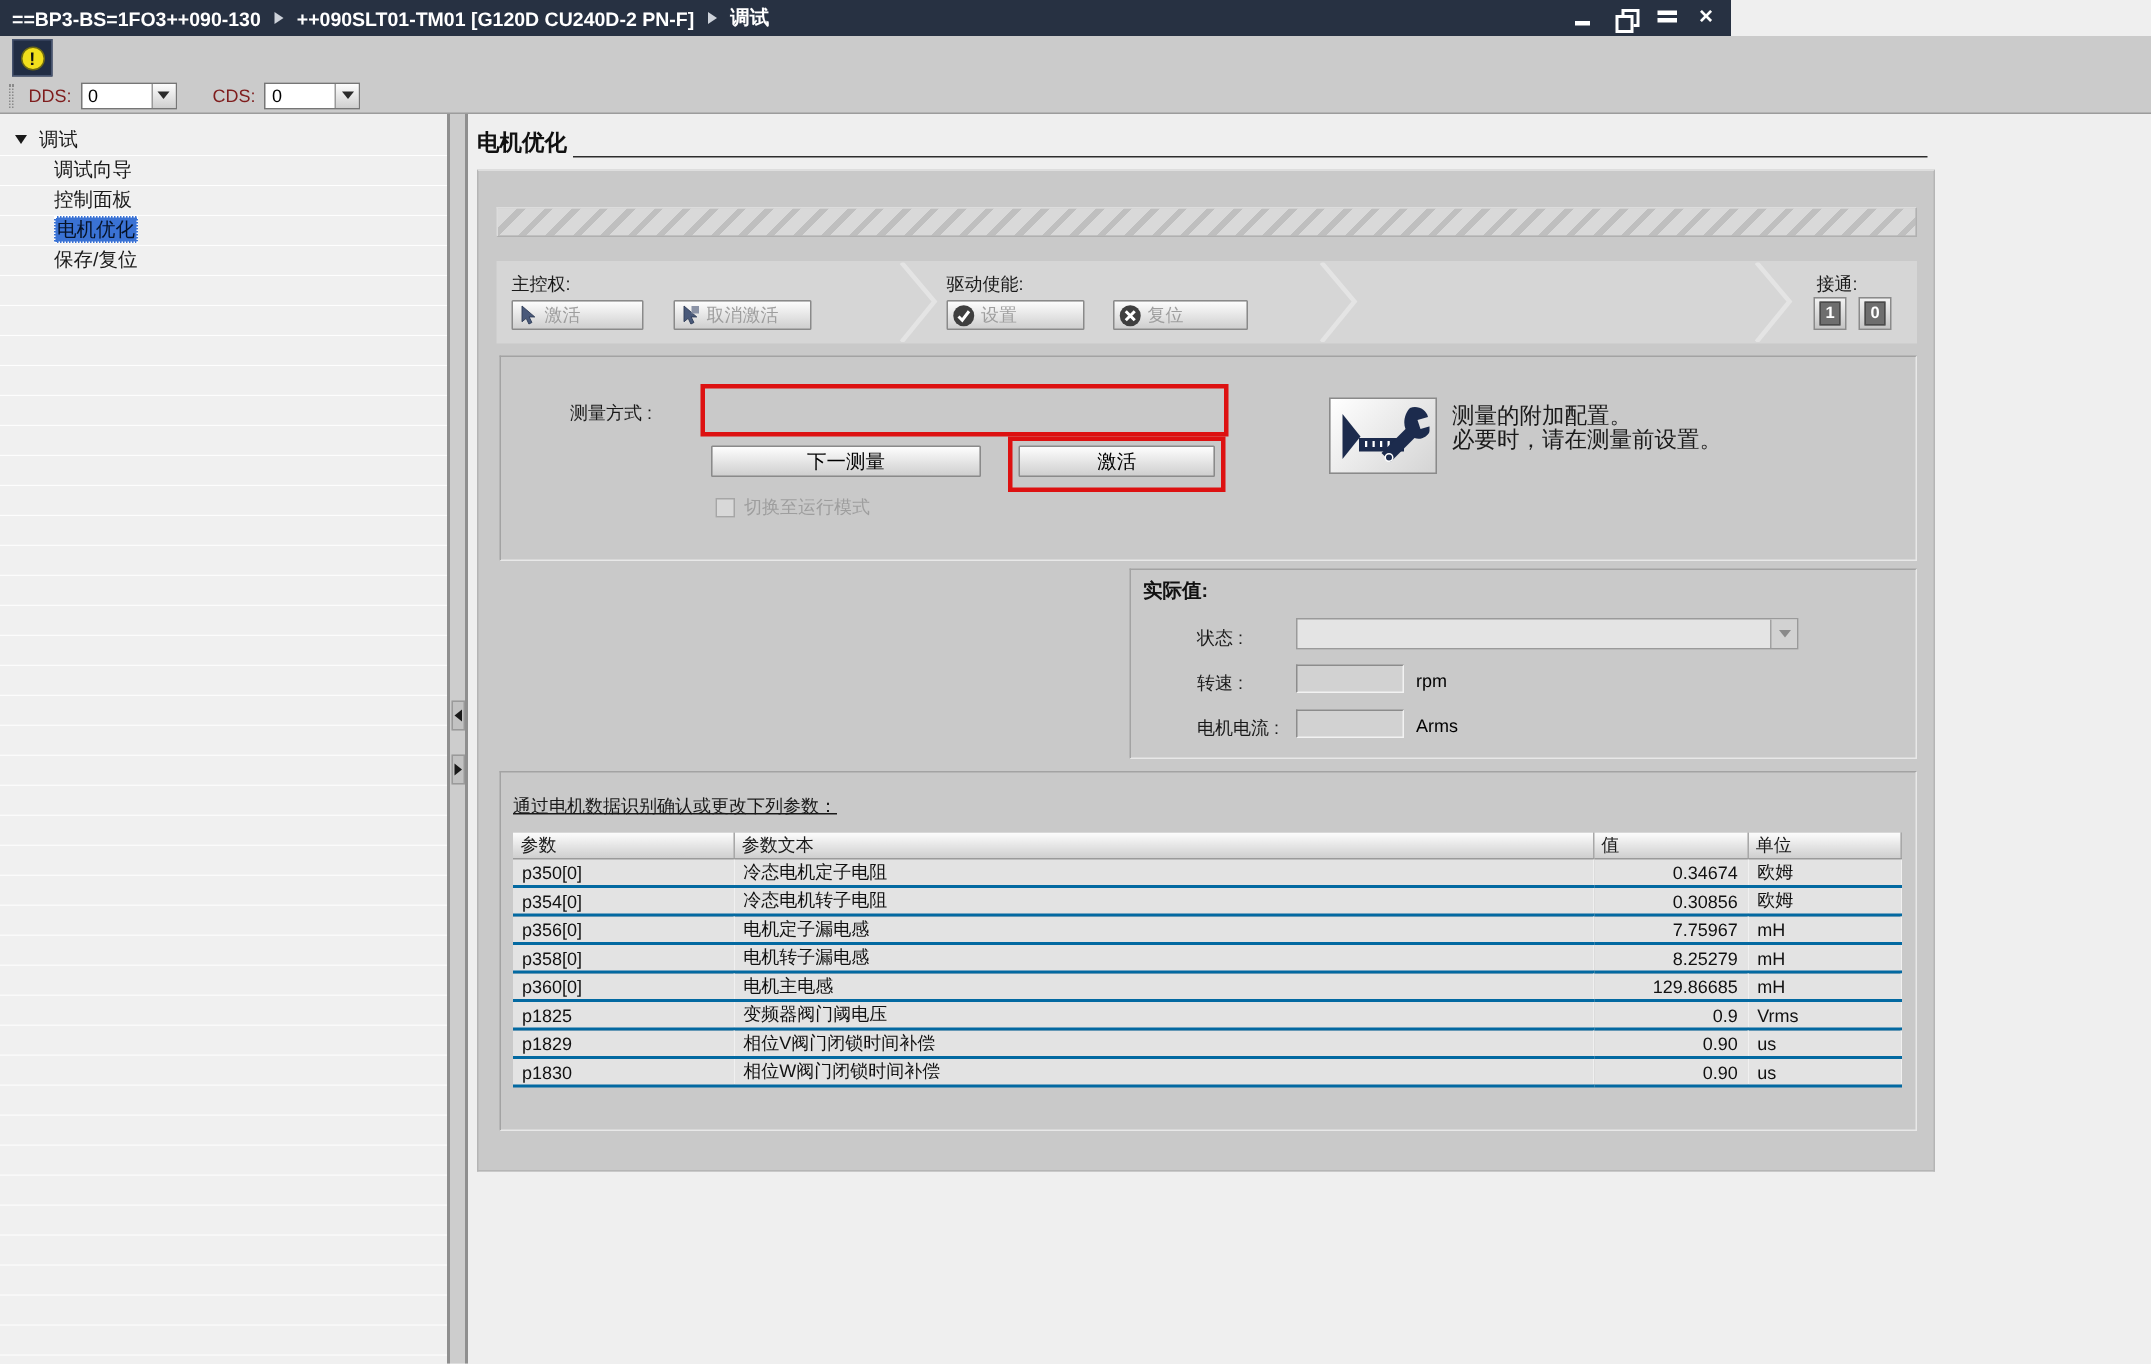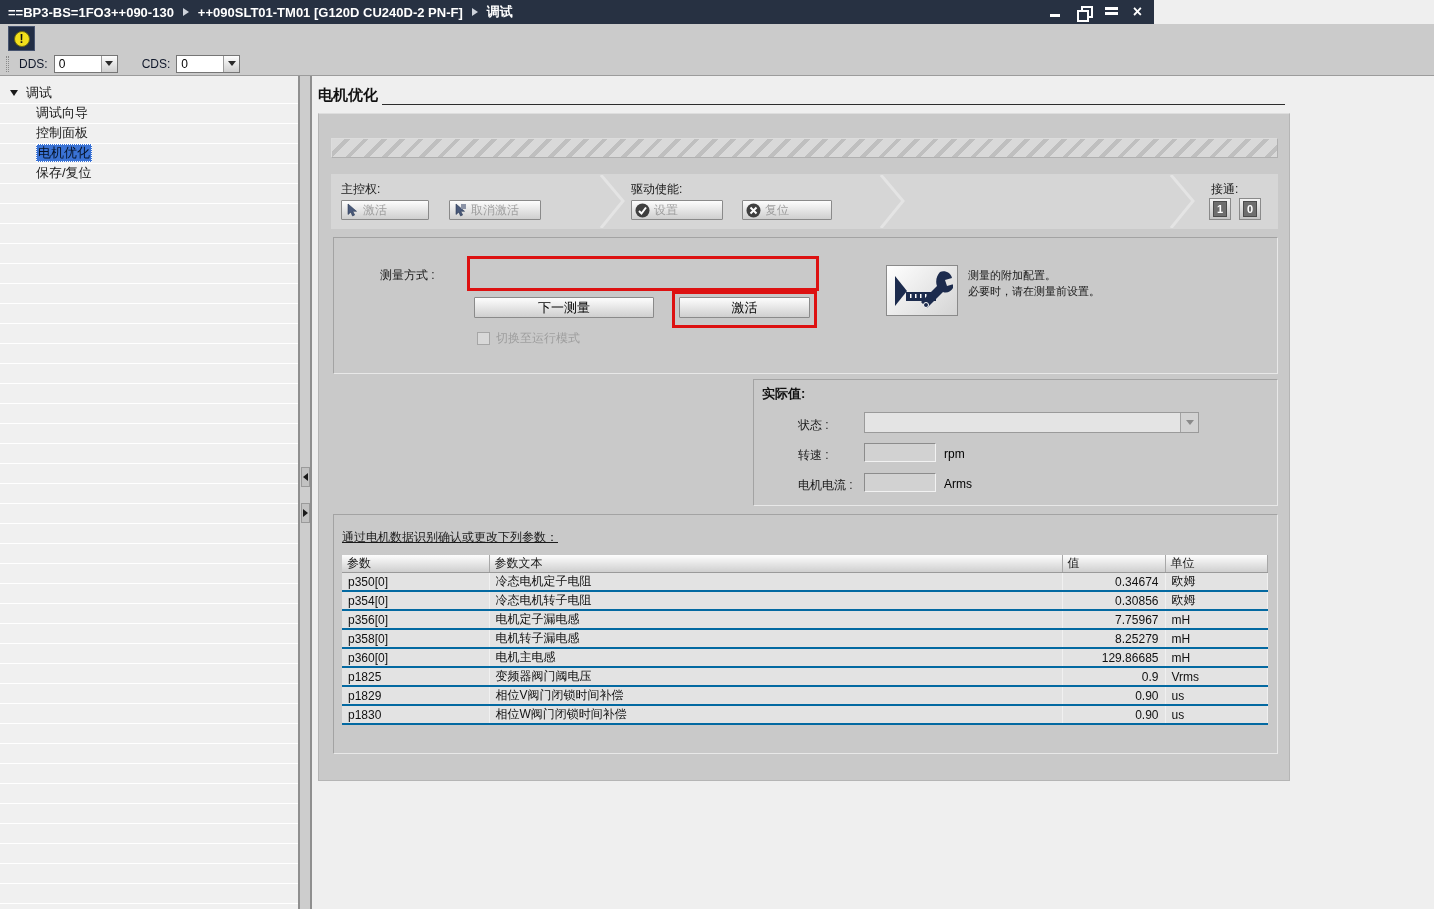--- a/index.html
+++ b/index.html
@@ -22,21 +22,21 @@
 
   
   #toolbar1 { position:absolute; left:0; top:24px; width:1434px; height:28px; background:#cbcbcb; }
   #warn-btn { position:absolute; left:8px; top:2px; width:27px; height:25px; background:#212d44;
     border:1px solid #46536e; display:flex; align-items:center; justify-content:center; cursor:pointer; }
   #warn-circle { width:16px; height:16px; border-radius:50%; background:#f2df1c; border:1px solid #6e6a12;
     color:#111; font-size:12px; font-weight:bold; text-align:center; line-height:14px; }
   #toolbar2 { position:absolute; left:0; top:52px; width:1434px; height:24px; background:#cbcbcb;
     border-bottom:1px solid #9c9c9c; display:flex; align-items:center; }
   #grip { width:3px; height:16px; margin-left:6px; border-left:1px dotted #8a8a8a; border-right:1px dotted #8a8a8a; }
-  .tb-label { font-size:12px; color:#0f172a; margin-left:10px; }
+  .tb-label { font-size:12px; color:#7f1d1d; margin-left:10px; }
   .combo { display:flex; height:18px; border:1px solid #767676; background:#fff; margin-left:6px; cursor:pointer; }
   .combo-val { font-size:12px; padding:1px 4px 0 4px; color:#000; }
   .combo-arrow { width:16px; background:linear-gradient(#fdfdfd,#cfcfcf); border-left:1px solid #9a9a9a;
     display:flex; align-items:center; justify-content:center; }
   .arrow-down { width:0; height:0; border-left:4px solid transparent; border-right:4px solid transparent;
     border-top:5px solid #2a2a2a; }
   .combo-small { width:64px; }
   .combo-small .combo-val { flex:1; }
 
   
@@ -94,21 +94,21 @@
   .red-note { position:absolute; border:3px solid #dd1111; background:transparent; pointer-events:none; }
   #meas-combo { position:absolute; left:140px; top:25px; width:338px; height:21px; }
   #meas-combo .combo-val { flex:1; padding-top:3px; }
   .push { position:absolute; height:21px; justify-content:center; font-size:13px; }
   .checkbox-row { position:absolute; left:143px; top:92px; display:flex; align-items:center; }
   .checkbox { width:13px; height:13px; background:#d8d8d8; border:1px solid #a6a6a6; margin-right:6px; }
   .chk-label { font-size:12px; color:#9e9e9e; }
   #cfg-btn { position:absolute; left:552px; top:27px; width:72px; height:51px;
     background:linear-gradient(135deg,#ffffff,#d4d4d4); border:1px solid #8a8a8a; cursor:pointer;
     display:flex; align-items:center; justify-content:center; }
-  .hint { position:absolute; left:634px; font-size:11px; color:#1a1a1a; }
+  .hint { position:absolute; left:634px; font-size:15px; color:#1a1a1a; }
 
   #status-box { left:14px; top:265px; width:410px; height:127px; }
   .led { position:absolute; left:14px; top:33px; width:15px; height:15px; border-radius:50%;
     background:radial-gradient(circle at 35% 30%, #ffffff, #a8a8a8 55%, #6c6c6c); border:1px solid #5c5c5c; }
   #jump-btn { position:absolute; left:108px; top:24px; width:26px; height:26px;
     background:linear-gradient(#f5f5f5,#c8c8c8); border:1px solid #8a8a8a; cursor:pointer;
     display:flex; align-items:center; justify-content:center; }
   .sunken { background:#d2d2d2; border:1px solid #8c8c8c; border-bottom-color:#f2f2f2; border-right-color:#f2f2f2; }
   #pending-field { position:absolute; left:108px; top:63px; width:246px; height:19px; }
   #ack-btn { left:173px; top:93px; width:180px; height:19px; }

